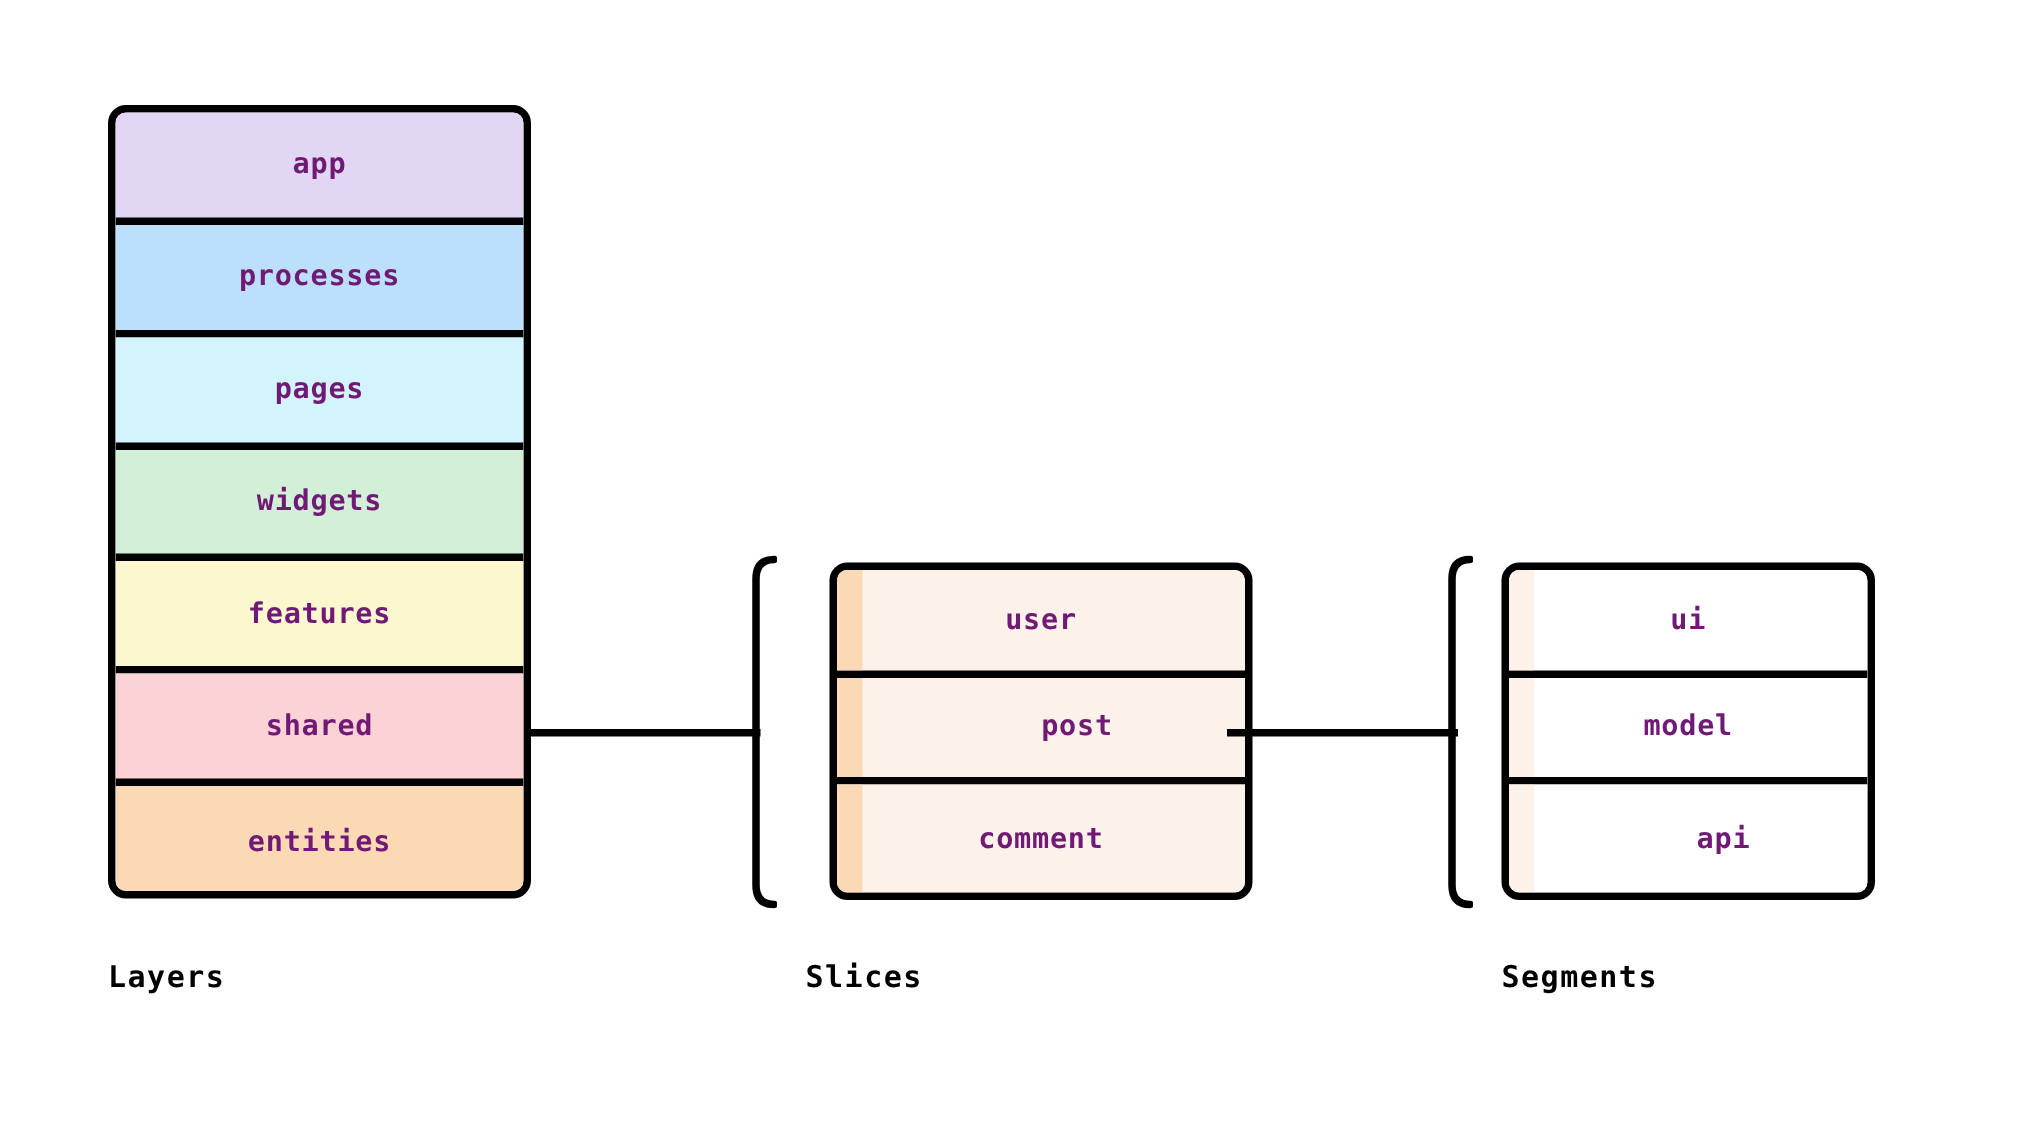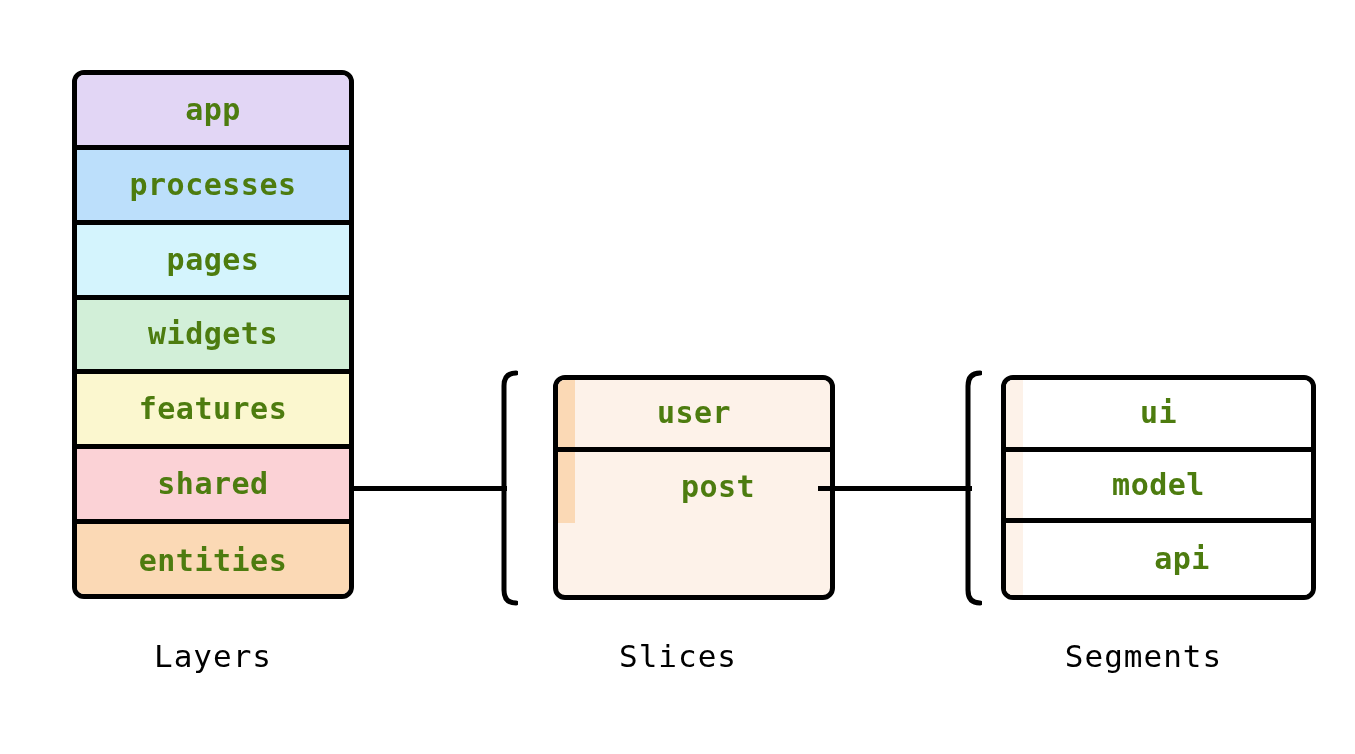--- a/index.html
+++ b/index.html
@@ -38,22 +38,22 @@
     overflow: hidden;
   }
   .row:last-child {
     border-bottom: none;
   }
   .row-label {
     position: relative;
     z-index: 2;
     font-family: "DejaVu Sans Mono", monospace;
     font-weight: bold;
-    font-size: 30px;
-    color: #4d7c0f;
+    font-size: 19px;
+    color: #701a75;
     letter-spacing: 0.5px;
     line-height: 1;
   }
   .stripe {
     position: absolute;
     left: 0;
     top: 0;
     bottom: 0;
     width: 17px;
     z-index: 1;
@@ -78,21 +78,21 @@
     height: 225px;
   }
   #slices-box .row {
     height: 71.66px;
   }
 
   
   #segments-box {
     left: 1001px;
     top: 375px;
-    width: 315px;
+    width: 249px;
     height: 225px;
   }
   #segments-box .row {
     height: 71.66px;
   }
 
   
   .connector-line {
     position: absolute;
     height: 5px;
@@ -126,24 +126,24 @@
   }
   .bracket svg {
     display: block;
     width: 100%;
     height: 100%;
   }
 
   
   .caption {
     position: absolute;
-    text-align: center;
+    text-align: left;
     font-family: "DejaVu Sans Mono", monospace;
-    font-weight: normal;
-    font-size: 31px;
+    font-weight: bold;
+    font-size: 20px;
     color: #000000;
     letter-spacing: 1px;
     line-height: 1;
     white-space: nowrap;
   }
   #caption-layers {
     left: 72px;
     top: 641px;
     width: 282px;
   }
@@ -197,20 +197,24 @@
 
   <div class="box" id="slices-box" style="background: rgb(253, 242, 233); border-color: rgb(0, 0, 0);">
     <div class="row" style="background: rgb(253, 242, 233); border-bottom-color: rgb(0, 0, 0);">
       <span class="stripe" style="background: rgb(251, 217, 181);"></span>
       <span class="row-label">user</span>
     </div>
     <div class="row" style="background: rgb(253, 242, 233); border-bottom-color: rgb(0, 0, 0); padding-left: 48px;">
       <span class="stripe" style="background: rgb(251, 217, 181);"></span>
       <span class="row-label">post</span>
     </div>
+    <div class="row" style="background: rgb(253, 242, 233); border-bottom-color: rgb(0, 0, 0);">
+      <span class="stripe" style="background: rgb(251, 217, 181);"></span>
+      <span class="row-label">comment</span>
+    </div>
   </div>
 
   <div class="connector-line" id="connector-slices-segments" style="background: rgb(0, 0, 0);"></div>
 
   <div class="bracket" id="bracket-segments">
     <svg viewBox="0 0 22 236" preserveAspectRatio="none">
       <path d="M 20 3 Q 8 3 8 16 L 8 220 Q 8 233 20 233" fill="none" stroke="#000000" stroke-width="5" stroke-linecap="round" stroke-linejoin="round"></path>
     </svg>
   </div>
 

